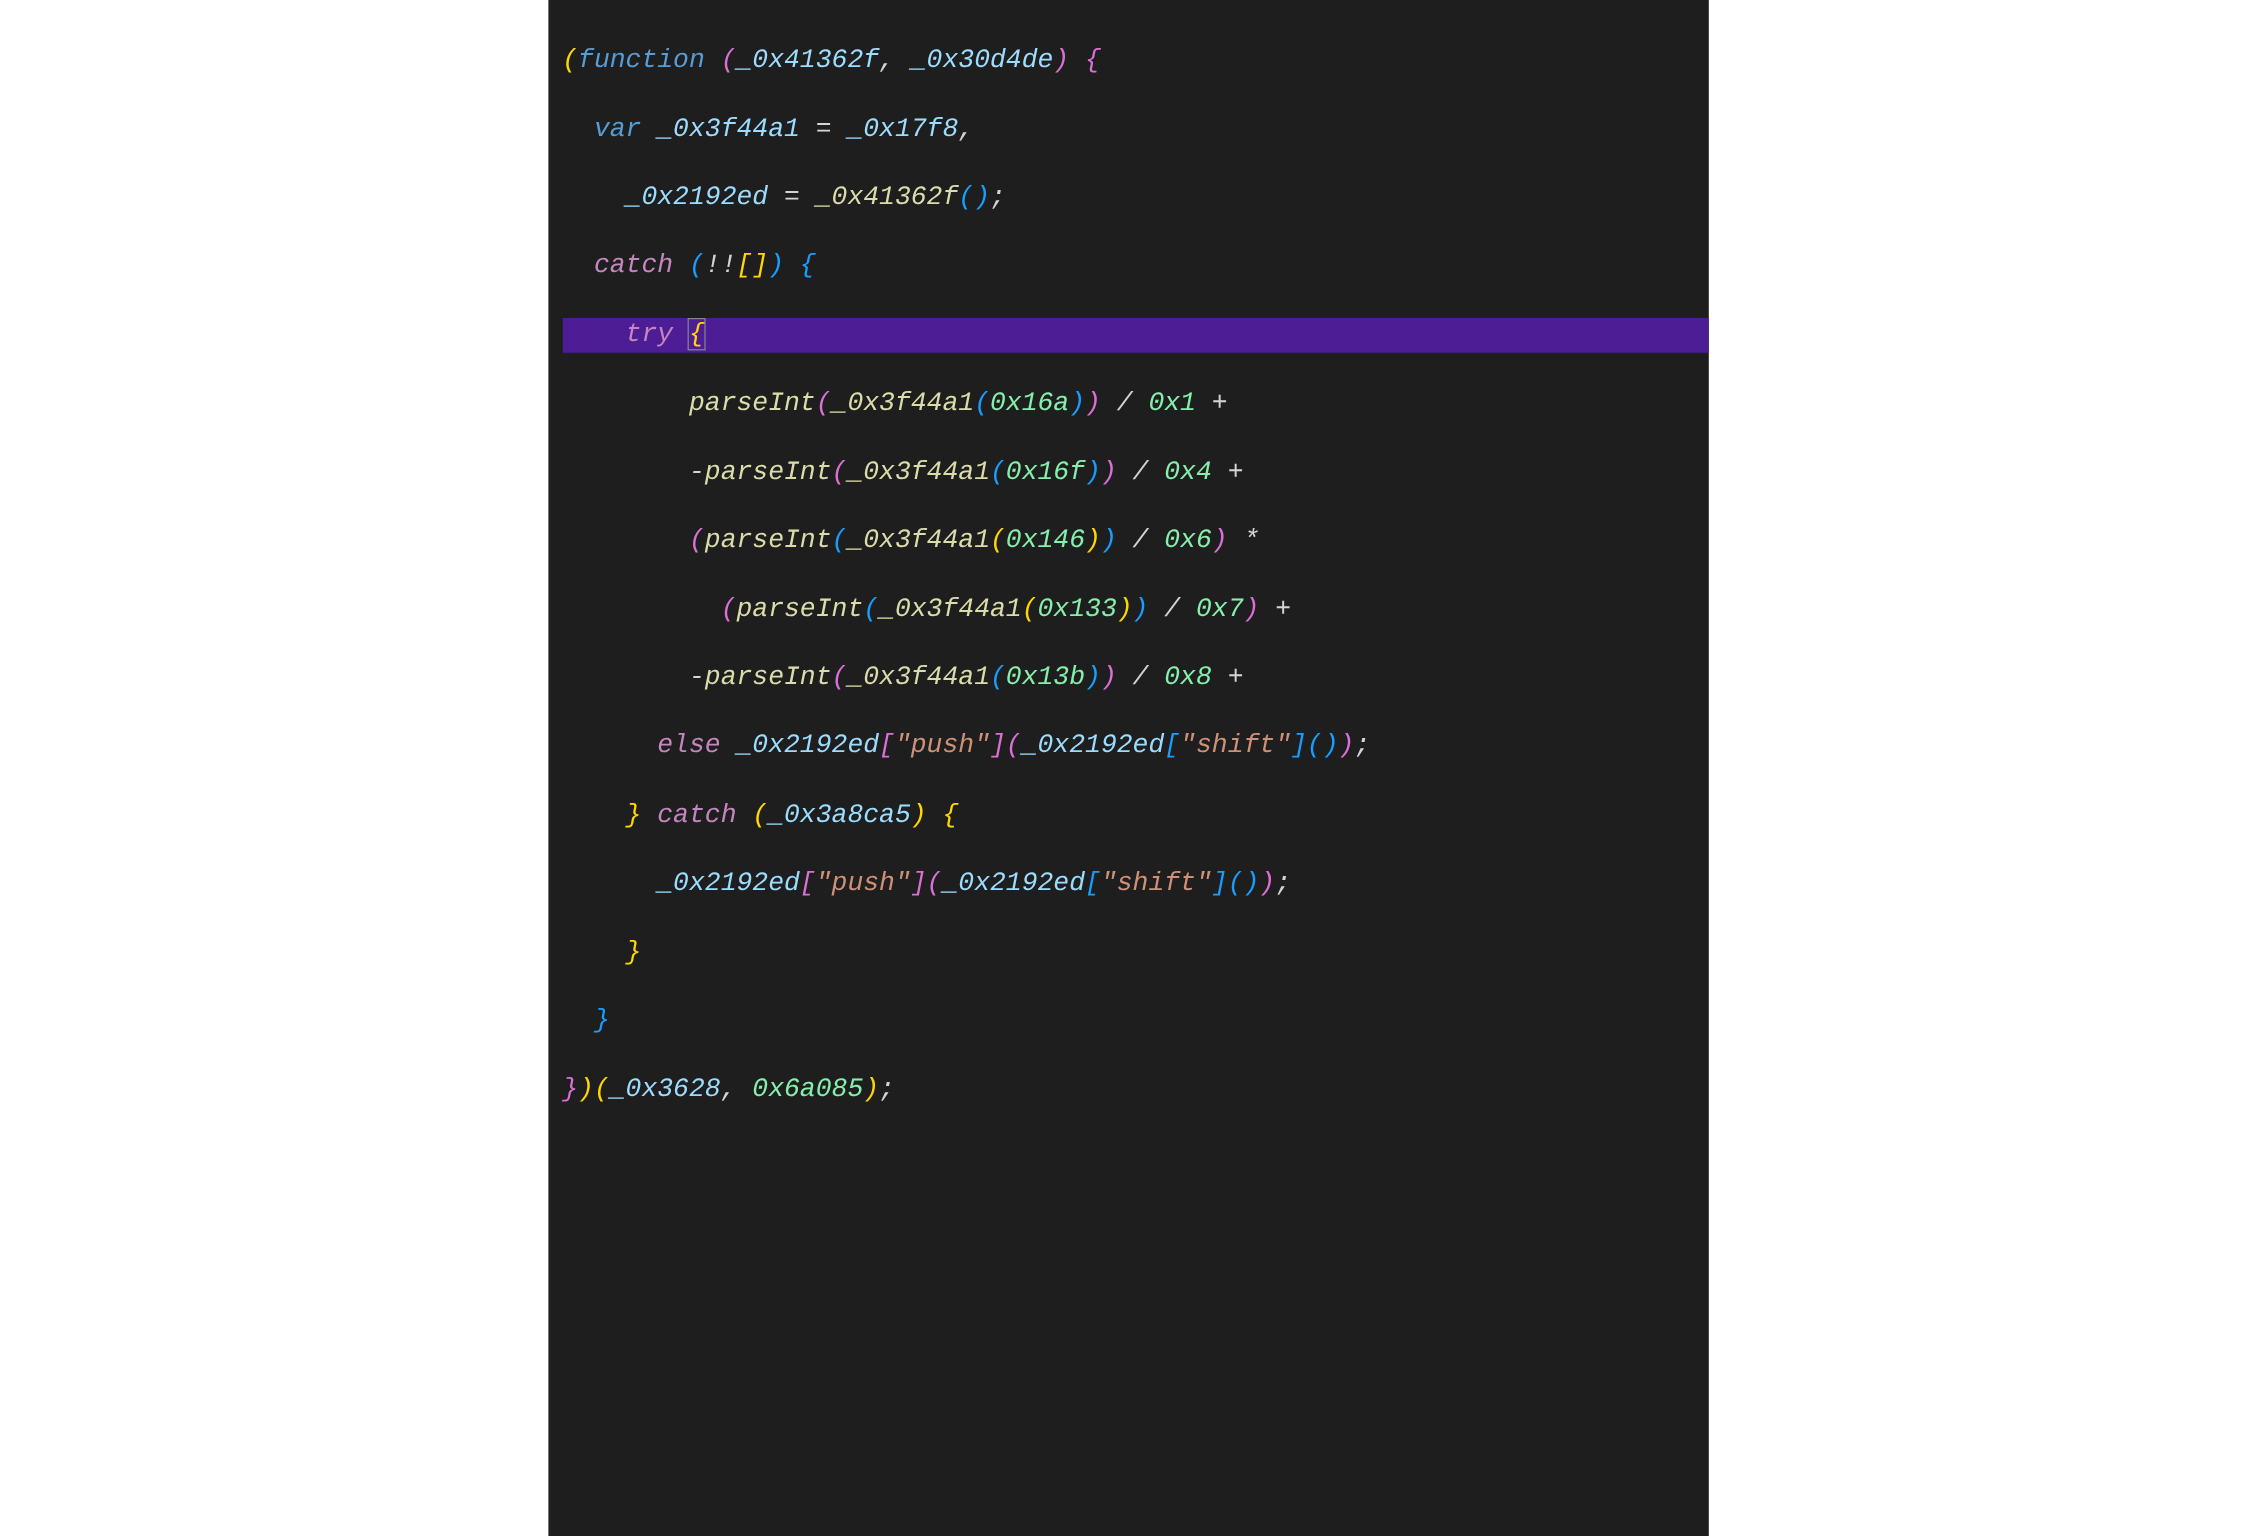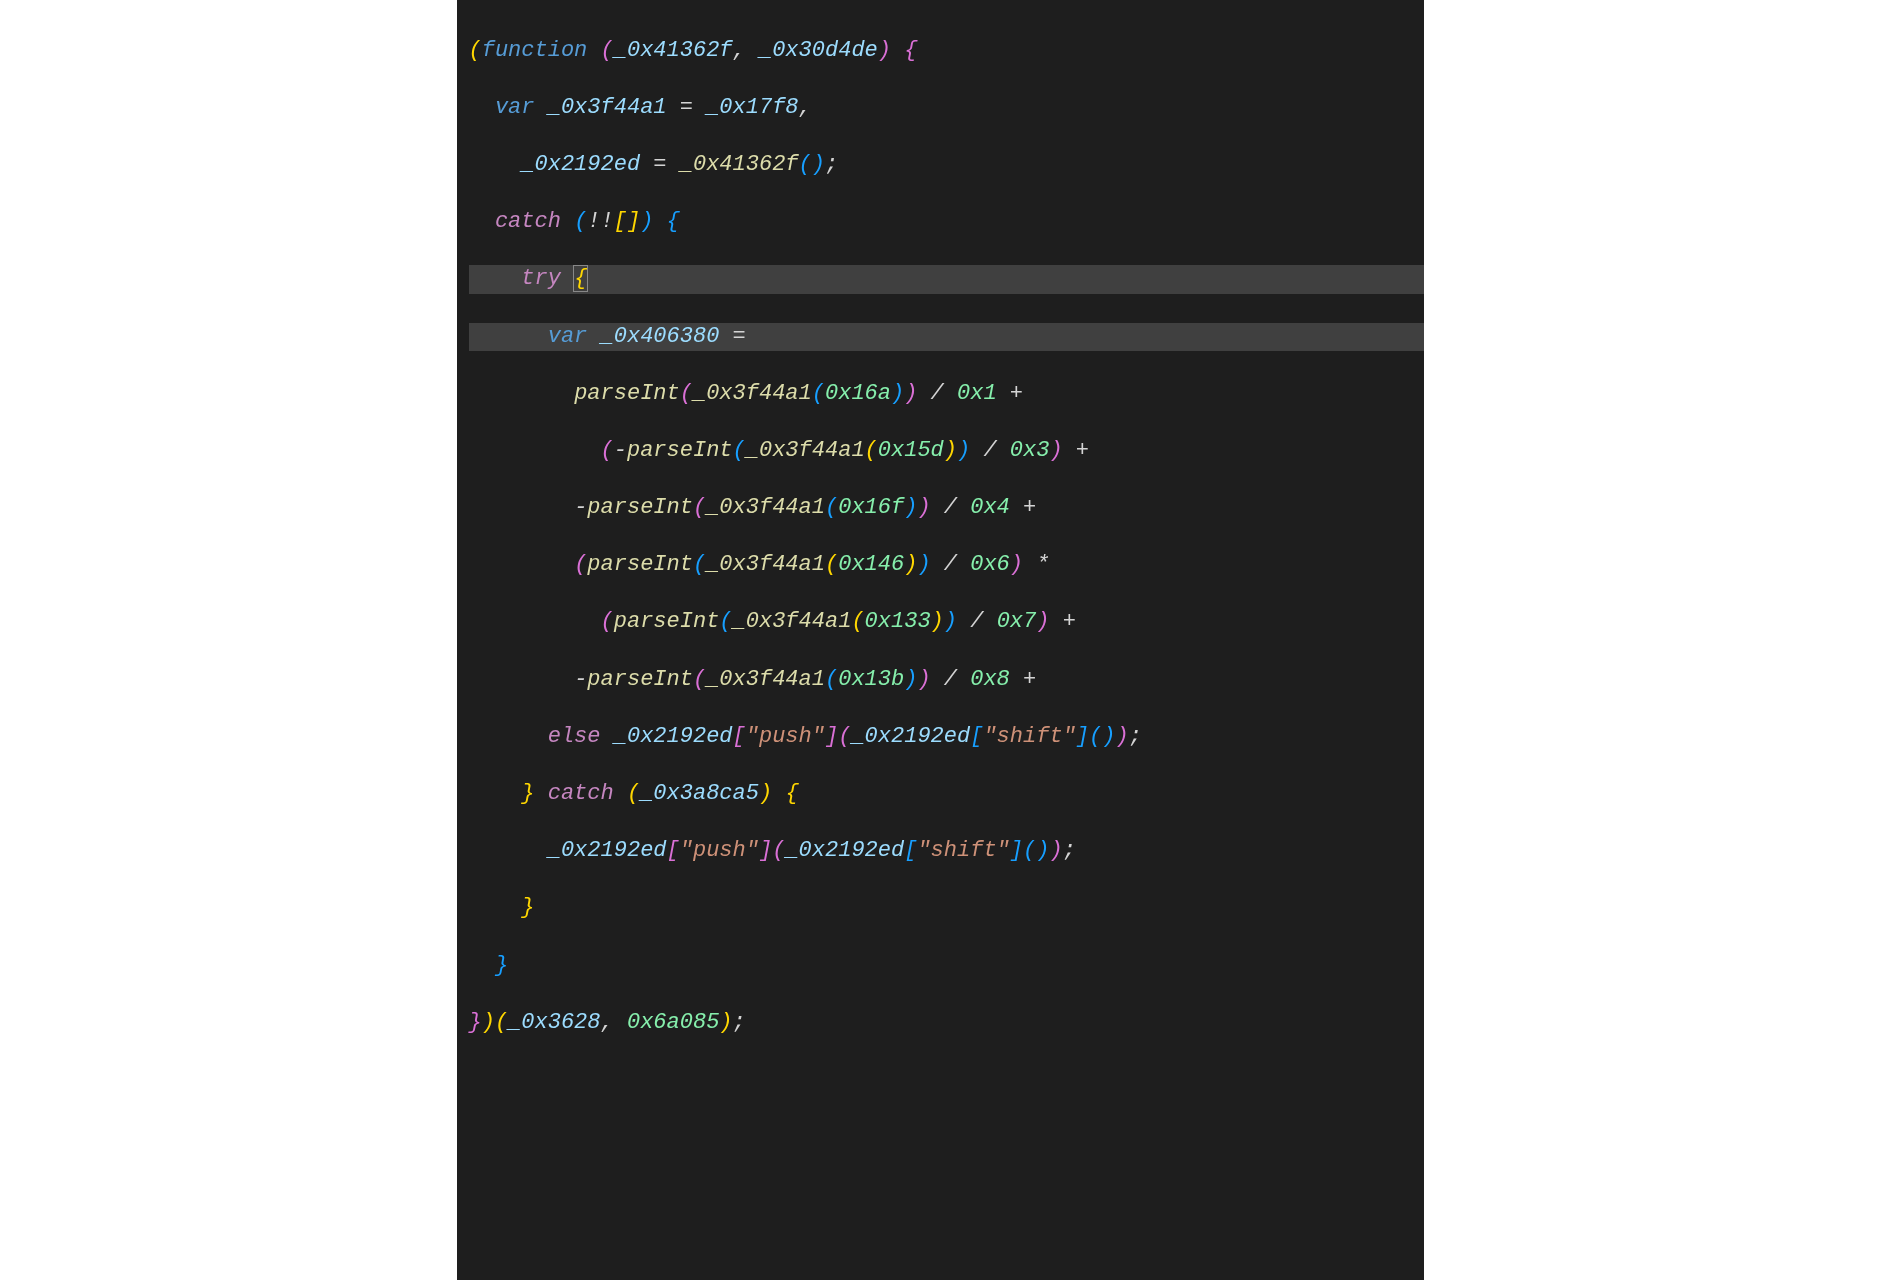--- a/index.html
+++ b/index.html
@@ -20,21 +20,21 @@
     padding: 8px 0 8px 12px;
     white-space: pre;
     overflow: hidden;
   }
   .line {
     display: block;
     min-height: 28.6px;
     font-style: italic;
   }
   .line.hl {
-    background: #404040;
+    background: #4c1d95;
   }
   
   .kw   { color: #569cd6; }   
   .kw2  { color: #c586c0; }   
   .fn   { color: #dcdcaa; }   
   .id   { color: #9cdcfe; }   
   .num  { color: #86efac; }   
   .str  { color: #ce9178; }   
   .op   { color: #d4d4d4; }   
   .p1   { color: #ffd700; }   
@@ -44,23 +44,21 @@
 </style>
 </head>
 <body>
 
 <div class="editor">
 <span class="line"><span class="p1">(</span><span class="kw">function</span> <span class="p2">(</span><span class="id">_0x41362f</span><span class="op">,</span> <span class="id">_0x30d4de</span><span class="p2">)</span> <span class="p2">{</span></span>
 <span class="line">  <span class="kw">var</span> <span class="id">_0x3f44a1</span> <span class="op">=</span> <span class="id">_0x17f8</span><span class="op">,</span></span>
 <span class="line">    <span class="id">_0x2192ed</span> <span class="op">=</span> <span class="fn">_0x41362f</span><span class="p3">()</span><span class="op">;</span></span>
 <span class="line">  <span class="kw2">catch</span> <span class="p3">(</span><span class="op">!!</span><span class="p1">[]</span><span class="p3">)</span> <span class="p3">{</span></span>
 <span class="line hl">    <span class="kw2">try</span> <span class="p1 cursor-box">{</span></span>
-<span class="line hl">      <span class="kw">var</span> <span class="id">_0x406380</span> <span class="op">=</span></span>
 <span class="line">        <span class="fn">parseInt</span><span class="p2">(</span><span class="fn">_0x3f44a1</span><span class="p3">(</span><span class="num">0x16a</span><span class="p3">)</span><span class="p2">)</span> <span class="op">/</span> <span class="num">0x1</span> <span class="op">+</span></span>
-<span class="line">          <span class="p2">(</span><span class="op">-</span><span class="fn">parseInt</span><span class="p3">(</span><span class="fn">_0x3f44a1</span><span class="p1">(</span><span class="num">0x15d</span><span class="p1">)</span><span class="p3">)</span> <span class="op">/</span> <span class="num">0x3</span><span class="p2">)</span> <span class="op">+</span></span>
 <span class="line">        <span class="op">-</span><span class="fn">parseInt</span><span class="p2">(</span><span class="fn">_0x3f44a1</span><span class="p3">(</span><span class="num">0x16f</span><span class="p3">)</span><span class="p2">)</span> <span class="op">/</span> <span class="num">0x4</span> <span class="op">+</span></span>
 <span class="line">        <span class="p2">(</span><span class="fn">parseInt</span><span class="p3">(</span><span class="fn">_0x3f44a1</span><span class="p1">(</span><span class="num">0x146</span><span class="p1">)</span><span class="p3">)</span> <span class="op">/</span> <span class="num">0x6</span><span class="p2">)</span> <span class="op">*</span></span>
 <span class="line">          <span class="p2">(</span><span class="fn">parseInt</span><span class="p3">(</span><span class="fn">_0x3f44a1</span><span class="p1">(</span><span class="num">0x133</span><span class="p1">)</span><span class="p3">)</span> <span class="op">/</span> <span class="num">0x7</span><span class="p2">)</span> <span class="op">+</span></span>
 <span class="line">        <span class="op">-</span><span class="fn">parseInt</span><span class="p2">(</span><span class="fn">_0x3f44a1</span><span class="p3">(</span><span class="num">0x13b</span><span class="p3">)</span><span class="p2">)</span> <span class="op">/</span> <span class="num">0x8</span> <span class="op">+</span></span>
 <span class="line">      <span class="kw2">else</span> <span class="id">_0x2192ed</span><span class="p2">[</span><span class="str">"push"</span><span class="p2">]</span><span class="p2">(</span><span class="id">_0x2192ed</span><span class="p3">[</span><span class="str">"shift"</span><span class="p3">]</span><span class="p3">()</span><span class="p2">)</span><span class="op">;</span></span>
 <span class="line">    <span class="p1">}</span> <span class="kw2">catch</span> <span class="p1">(</span><span class="id">_0x3a8ca5</span><span class="p1">)</span> <span class="p1">{</span></span>
 <span class="line">      <span class="id">_0x2192ed</span><span class="p2">[</span><span class="str">"push"</span><span class="p2">]</span><span class="p2">(</span><span class="id">_0x2192ed</span><span class="p3">[</span><span class="str">"shift"</span><span class="p3">]</span><span class="p3">()</span><span class="p2">)</span><span class="op">;</span></span>
 <span class="line">    <span class="p1">}</span></span>
 <span class="line">  <span class="p3">}</span></span>
 <span class="line"><span class="p2">}</span><span class="p1">)</span><span class="p1">(</span><span class="id">_0x3628</span><span class="op">,</span> <span class="num">0x6a085</span><span class="p1">)</span><span class="op">;</span></span>

